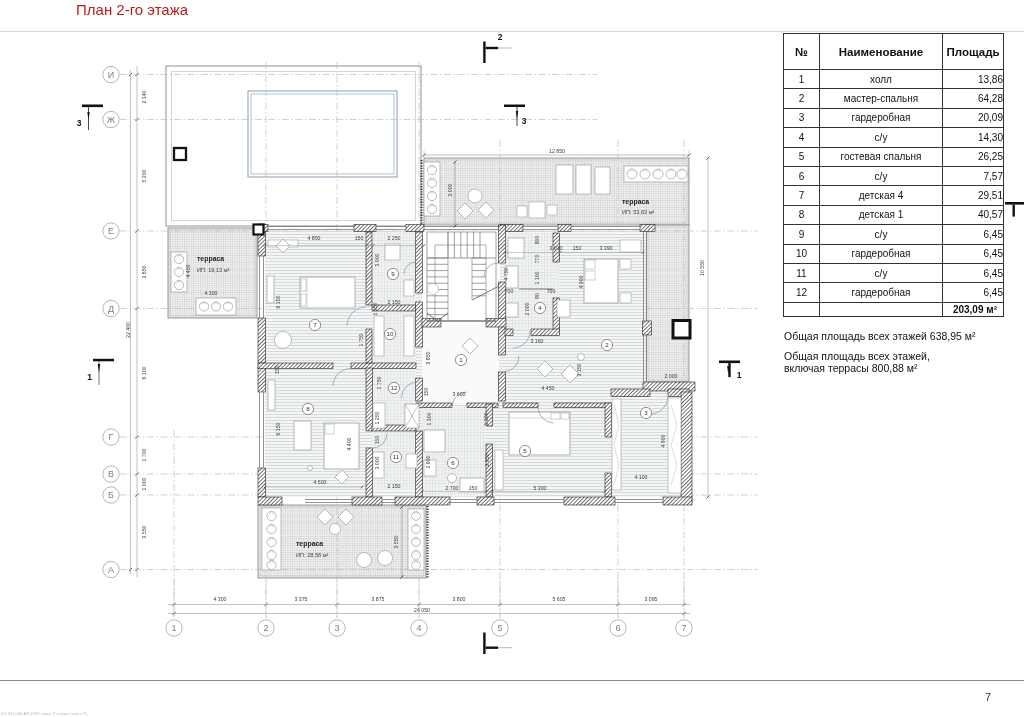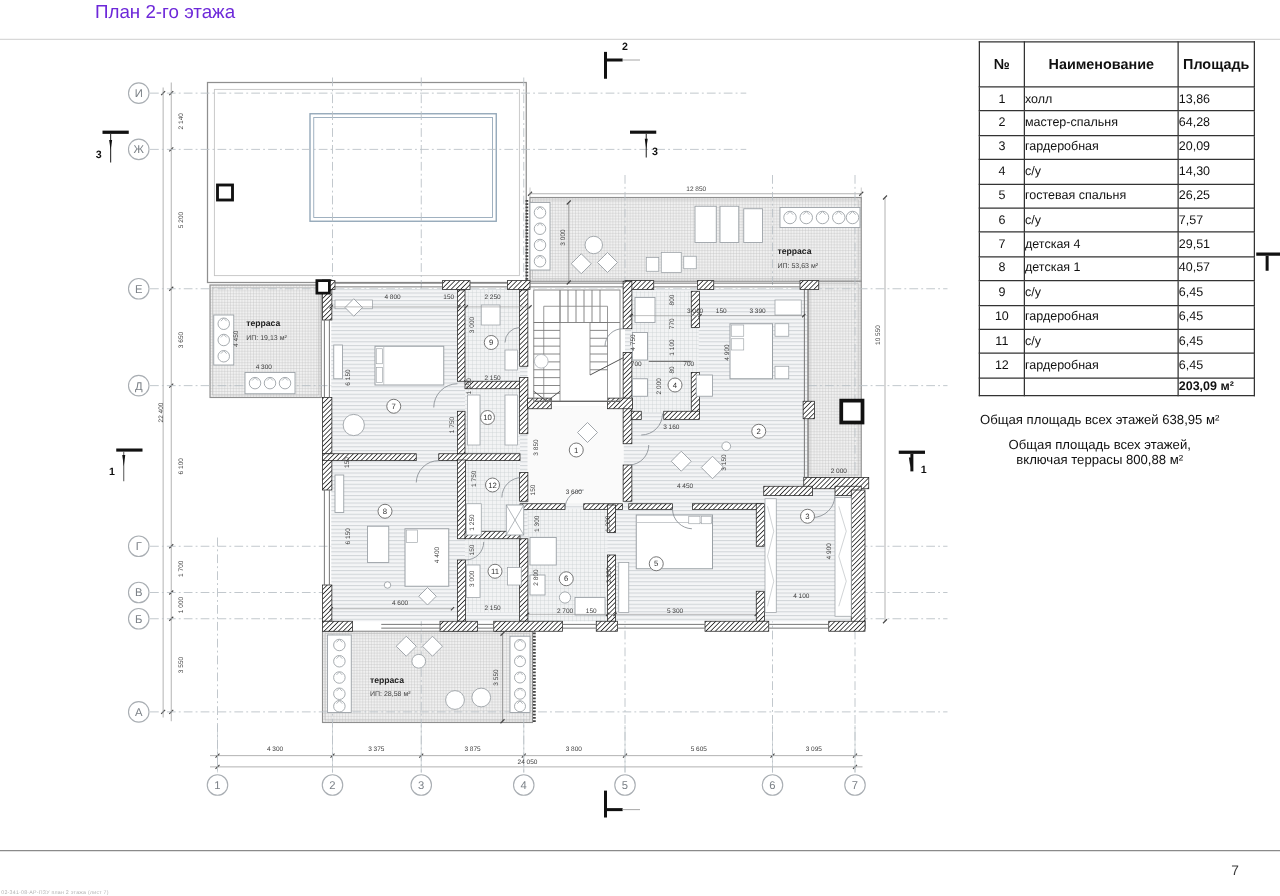--- a/index.html
+++ b/index.html
@@ -1,28 +1,28 @@
 <!DOCTYPE html>
 <html><head><meta charset="utf-8">
 <style>
 html,body {margin:0;padding:0;width:1024px;height:717px;background:#ffffff;
   font-family:"Liberation Sans",sans-serif;position:relative;overflow:hidden;}
-.title {position:absolute;left:76px;top:1px;font-size:15px;color:#6d28d9;}
+.title {position:absolute;left:76px;top:1px;font-size:15px;color:#b91c1c;}
 .rule1 {position:absolute;left:0;top:31px;width:1024px;height:1px;background:#d8d8d8;}
 .rule2 {position:absolute;left:0;top:680px;width:1024px;height:1px;background:#8a8a8a;}
 .pg {position:absolute;left:985px;top:691px;font-size:11px;color:#3a3a3a;}
 table.t {position:absolute;left:783px;top:33px;border-collapse:collapse;table-layout:fixed;width:219px;}
 table.t td,table.t th {border:1px solid #333;font-size:10px;color:#111;padding:0;height:18.4px;vertical-align:middle;}
 table.t th {font-size:11.5px;font-weight:bold;height:35px;}
 td.c {text-align:center;width:35px;}
-td.l {text-align:left;padding-left:5px;width:122px;margin-left:40px;}
-td.r {padding-right:15px;width:60px;}
+td.l {text-align:center;padding-left:5px;width:122px;margin-left:40px;}
+td.r {text-align:right;padding-right:15px;width:60px;}
 tr.tot td {font-weight:bold;height:13px;} tr.tot td.r{padding-right:6px;}
 .notes {position:absolute;left:784px;top:330px;font-size:10.5px;color:#111;line-height:12.5px;}
-.notes div {margin-bottom:7px;text-align:center;}
+.notes div {margin-bottom:7px;}
 .wm {position:absolute;left:1px;top:711px;font-size:4.2px;color:#b3b3b3;white-space:nowrap;letter-spacing:0.2px;}
 </style></head>
 <body>
 <svg width="1024" height="717" viewBox="0 0 1024 717" font-family="Liberation Sans, sans-serif" xmlns="http://www.w3.org/2000/svg" style="position:absolute;left:0;top:0">
 <defs>
 <pattern id="wall" width="2.7" height="2.7" patternUnits="userSpaceOnUse" patternTransform="rotate(45)">
   <rect width="2.7" height="2.7" fill="#ffffff"></rect>
   <line x1="0" y1="0" x2="0" y2="2.7" stroke="#1d1d1d" stroke-width="1.25"></line>
 </pattern>
 <pattern id="plank" width="3" height="3" patternUnits="userSpaceOnUse">

